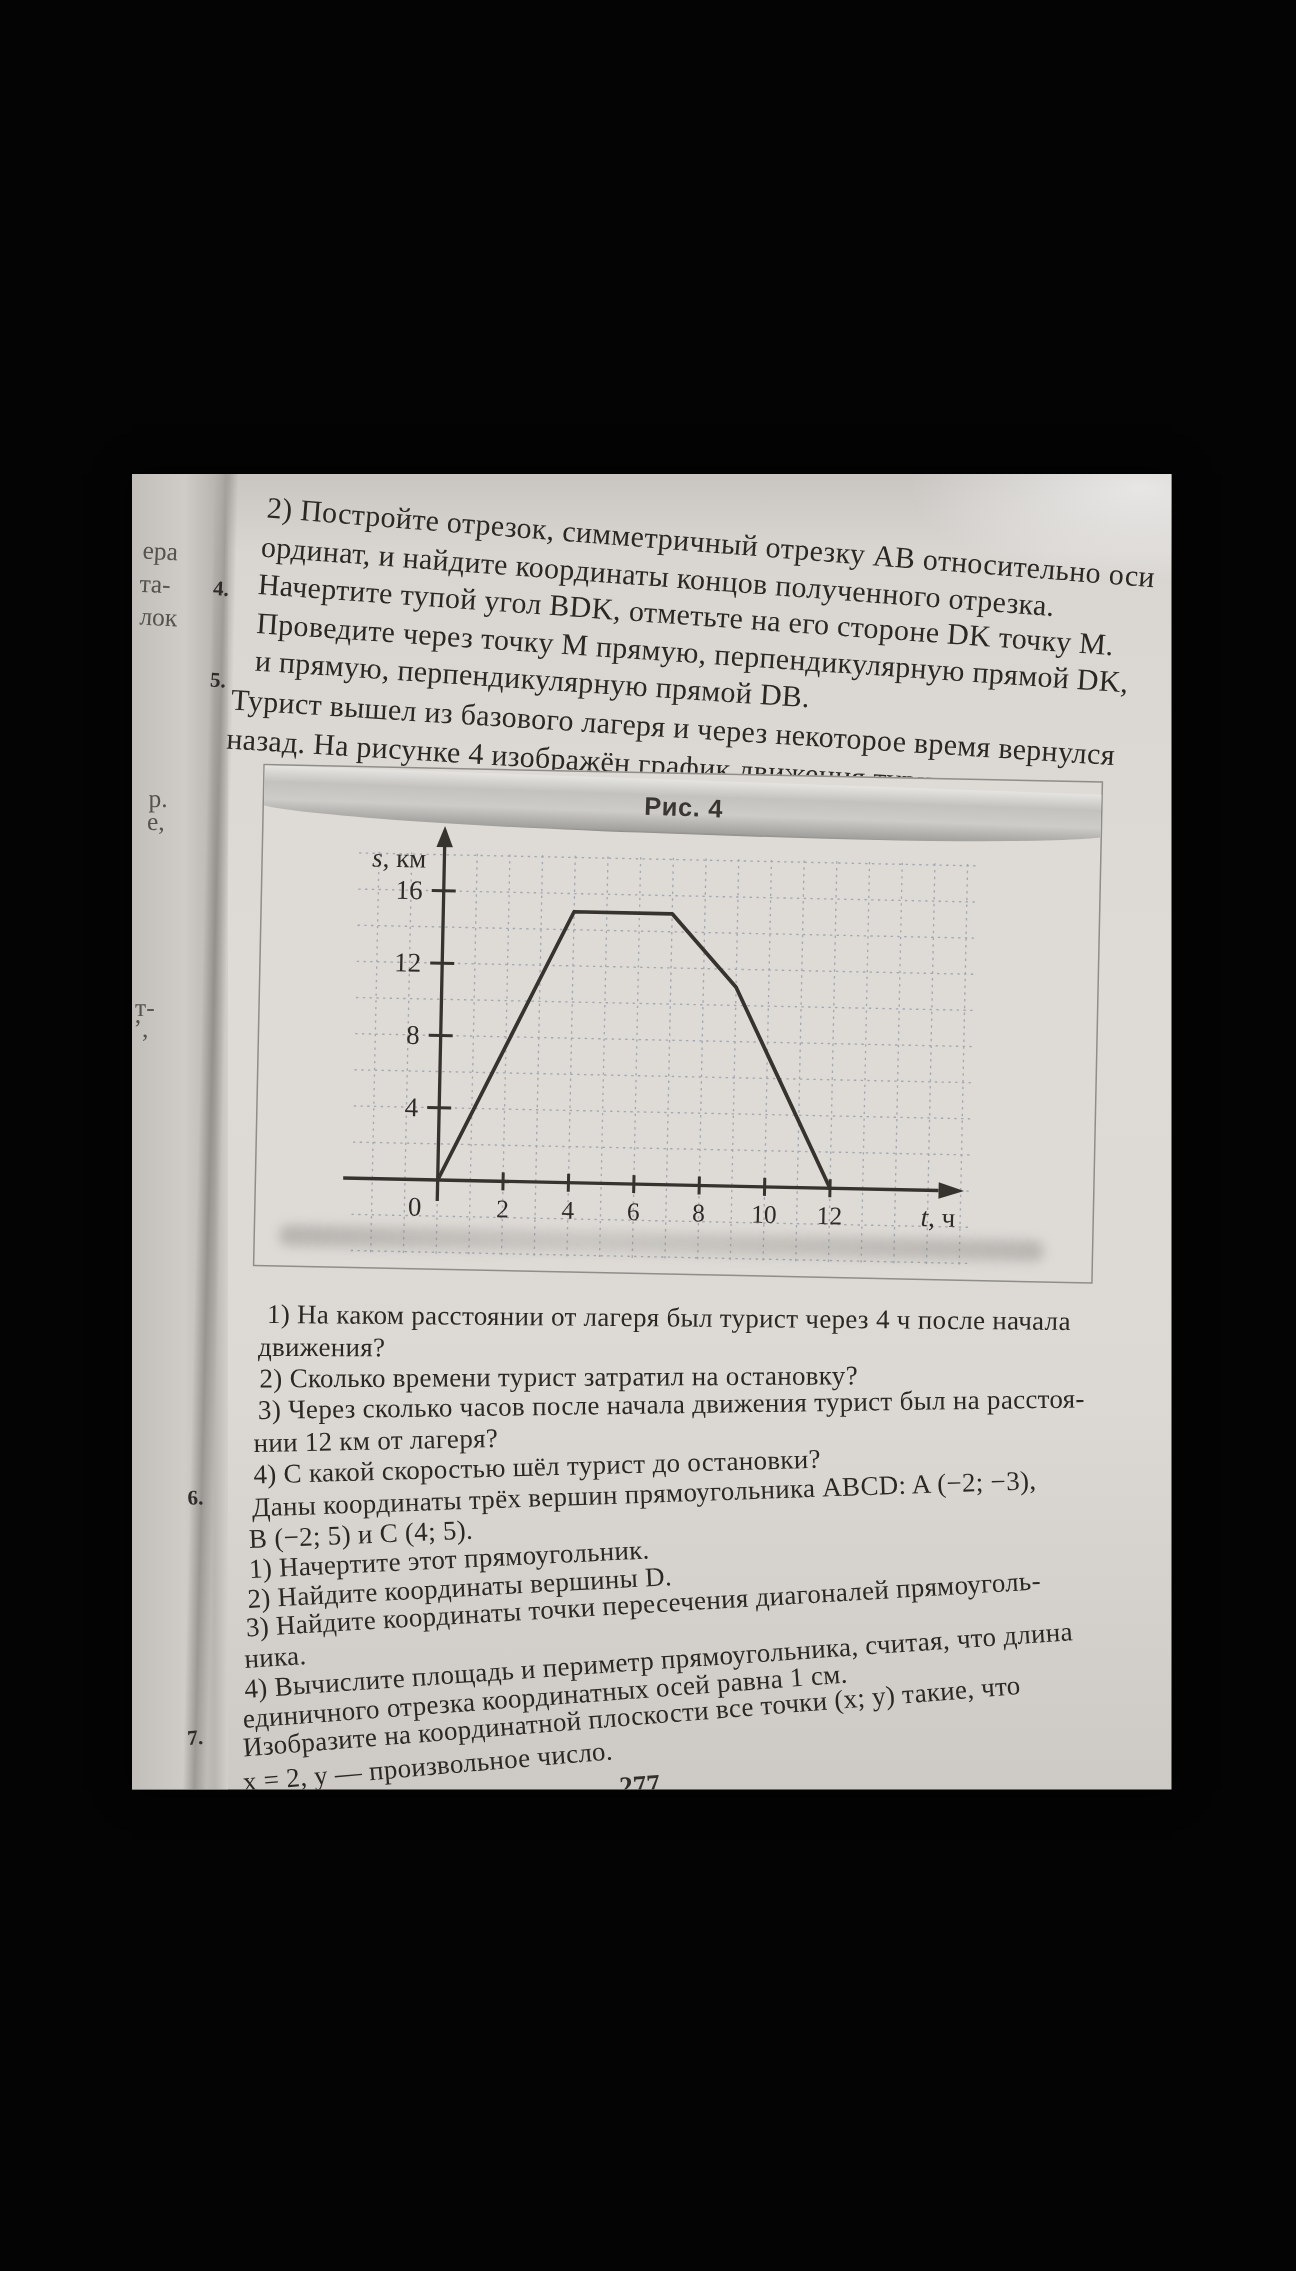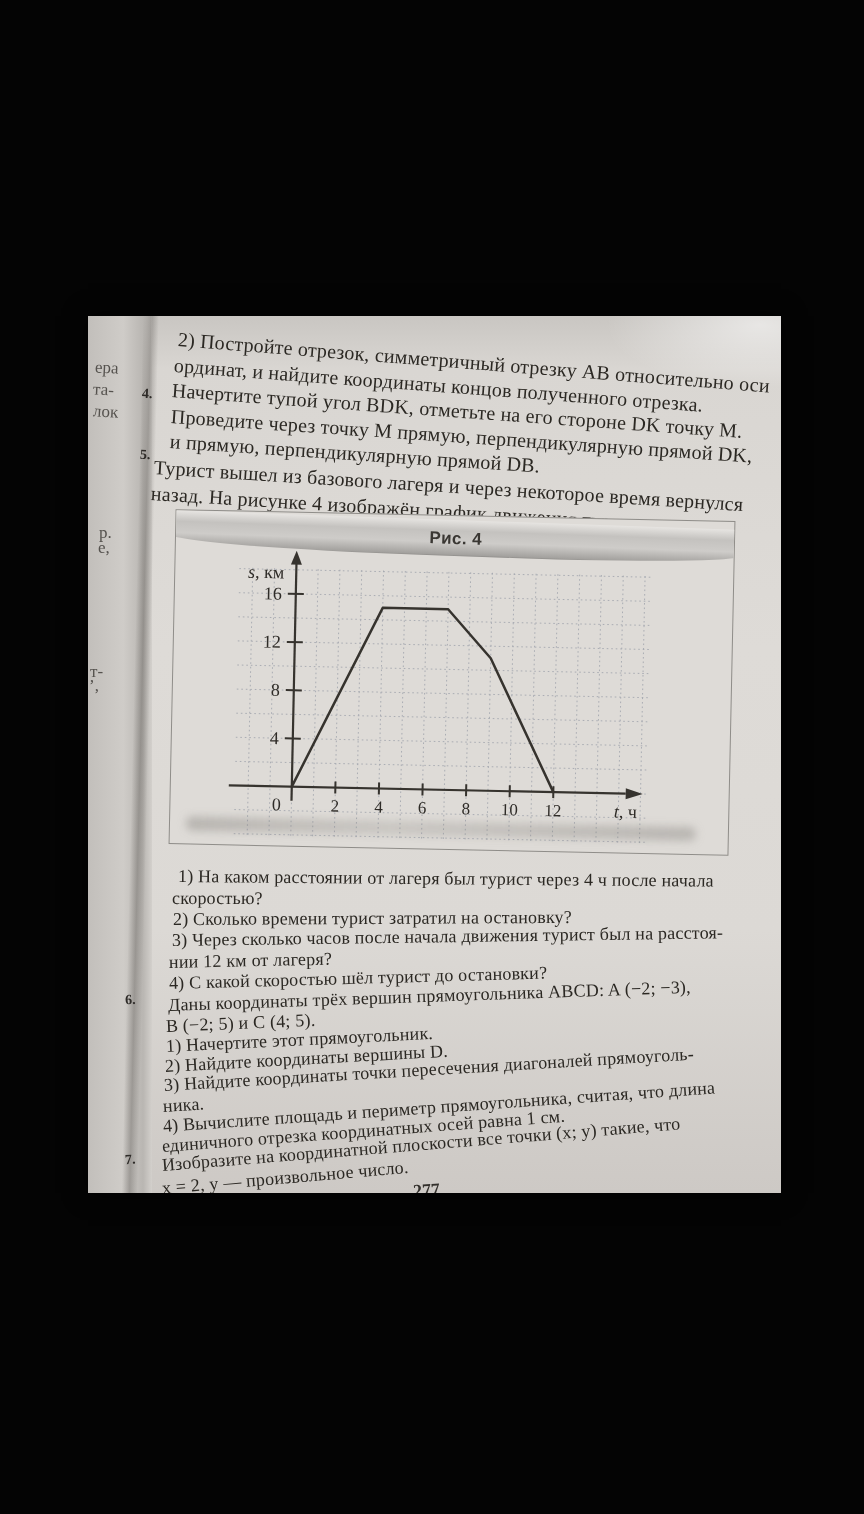--- a/index.html
+++ b/index.html
@@ -166,21 +166,21 @@
           <text x="455" y="262" text-anchor="middle" fill="#2e2b27" font-family="&quot;Liberation Serif&quot;, serif" font-size="18"><tspan font-style="italic">t</tspan><tspan>, ч</tspan></text>
           <text x="109" y="30" text-anchor="end" fill="#2e2b27" font-family="&quot;Liberation Serif&quot;, serif" font-size="18"><tspan font-style="italic">s</tspan><tspan>, км</tspan></text>
           <polyline points="121.0,238.0 208.2,57.3 273.6,57.3 317.2,105.4 382.6,238.0" fill="none" stroke="#36332e" stroke-width="2.5" stroke-linejoin="round" stroke-linecap="round"></polyline>
         </svg>
     </div>
     <div class="blur-strip"></div>
   </div>
 
   <div>
     <div class="ln q-ln" style="left:90px;top:550px;transform:rotate(0.5deg)">1) На каком расстоянии от лагеря был турист через 4 ч после начала</div>
-    <div class="ln q-ln" style="left:84px;top:572px;transform:rotate(0.1deg)">скоростью?</div>
+    <div class="ln q-ln" style="left:84px;top:572px;transform:rotate(0.1deg)">движения?</div>
     <div class="ln q-ln" style="left:85px;top:593px;transform:rotate(-0.3deg)">2) Сколько времени турист затратил на остановку?</div>
     <div class="ln q-ln" style="left:84px;top:614px;transform:rotate(-0.8deg)">3) Через сколько часов после начала движения турист был на расстоя-</div>
     <div class="ln q-ln" style="left:81px;top:636px;transform:rotate(-1.2deg)">нии 12 км от лагеря?</div>
     <div class="ln q-ln" style="left:81px;top:657px;transform:rotate(-1.6deg)">4) С какой скоростью шёл турист до остановки?</div>
     <div class="ln q-ln" style="left:80px;top:679px;transform:rotate(-2.0deg)">Даны координаты трёх вершин прямоугольника ABCD: A (−2; −3),</div>
     <div class="ln q-ln" style="left:78px;top:700px;transform:rotate(-2.4deg)">B (−2; 5) и C (4; 5).</div>
     <div class="ln q-ln" style="left:78px;top:720px;transform:rotate(-2.8deg)">1) Начертите этот прямоугольник.</div>
     <div class="ln q-ln" style="left:77px;top:740px;transform:rotate(-3.1deg)">2) Найдите координаты вершины D.</div>
     <div class="ln q-ln" style="left:76px;top:759px;transform:rotate(-3.4deg)">3) Найдите координаты точки пересечения диагоналей прямоуголь-</div>
     <div class="ln q-ln" style="left:75px;top:780px;transform:rotate(-3.7deg)">ника.</div>

